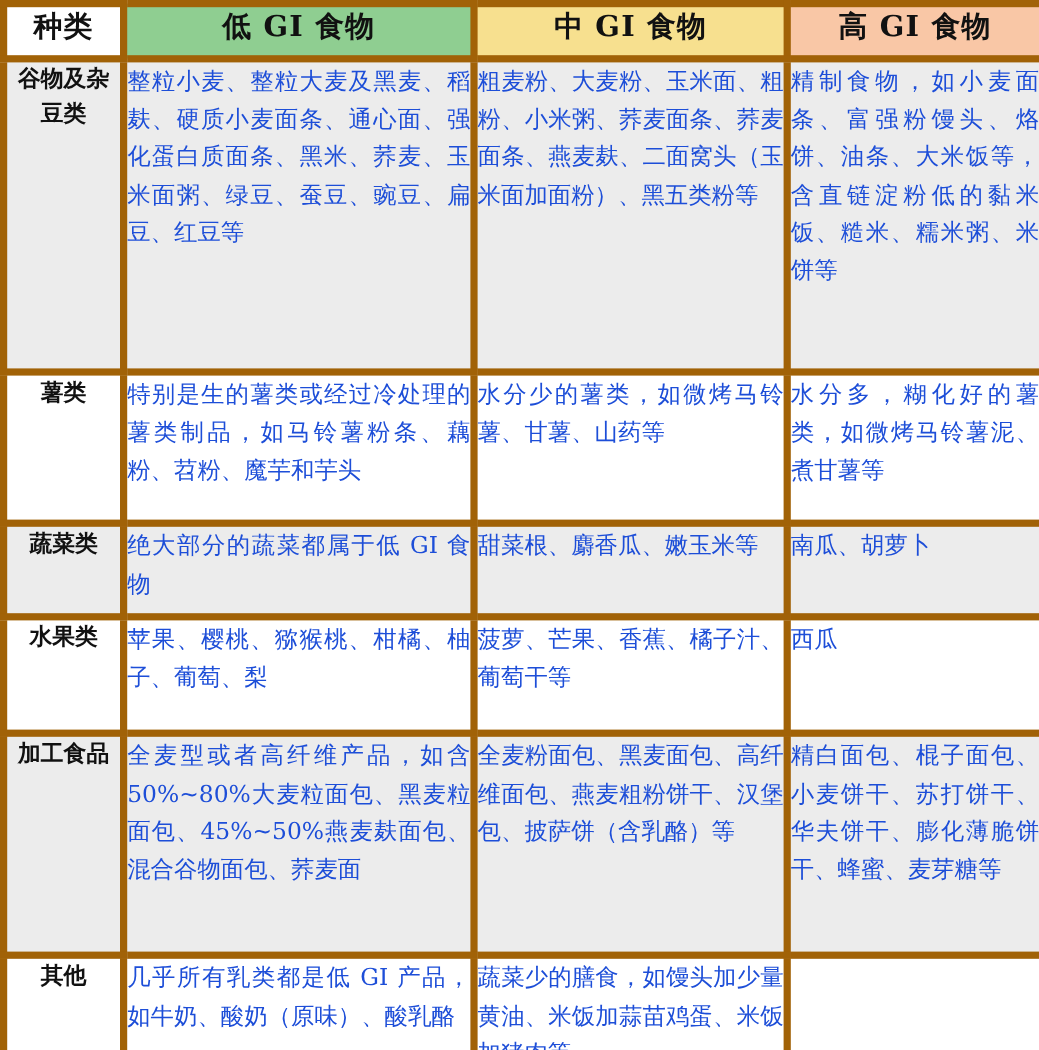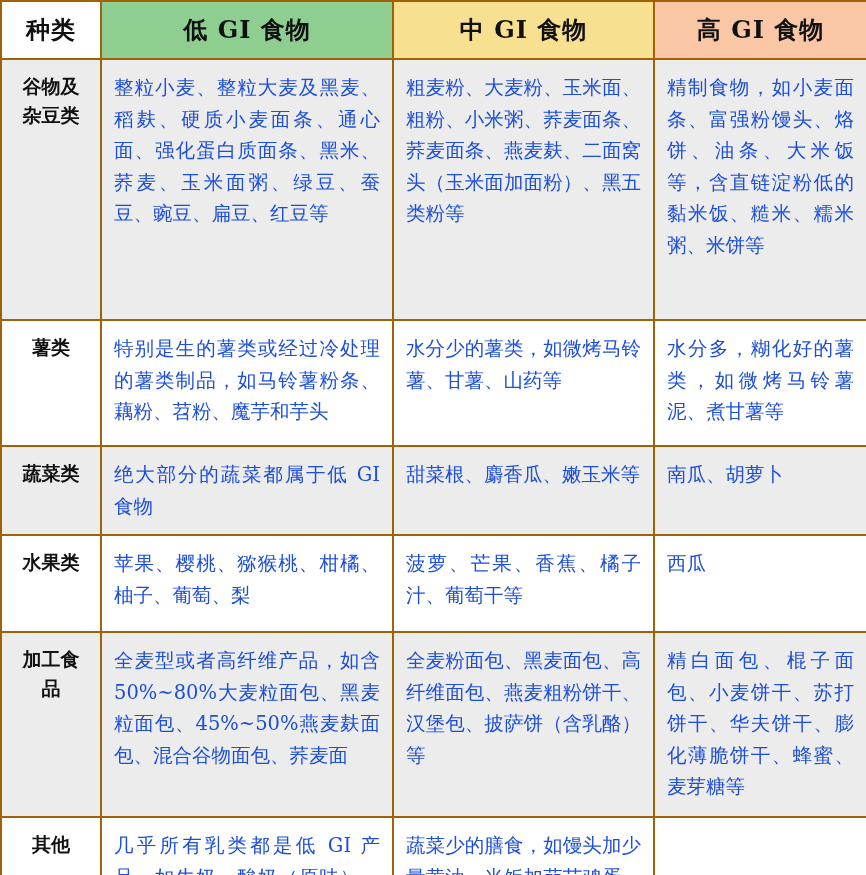--- a/index.html
+++ b/index.html
@@ -9,23 +9,23 @@
     background:#ffffff;
     font-family:"DejaVu Serif","Liberation Serif",serif;
     overflow:hidden;
   }
   #gi-table{
     width:866px;height:875px;
     border-collapse:collapse;
     table-layout:fixed;
   }
   #gi-table td,#gi-table th{
-    border:2px solid #a16207;
+    border:6px solid #a16207;
     vertical-align:top;
-    padding:12px;
+    padding:0;
     box-sizing:border-box;
   }
   
   .col-cat{width:100px;}
   .col-low{width:292px;}
   .col-mid{width:261px;}
   .col-high{width:213px;}
 
   
   .hdr{

